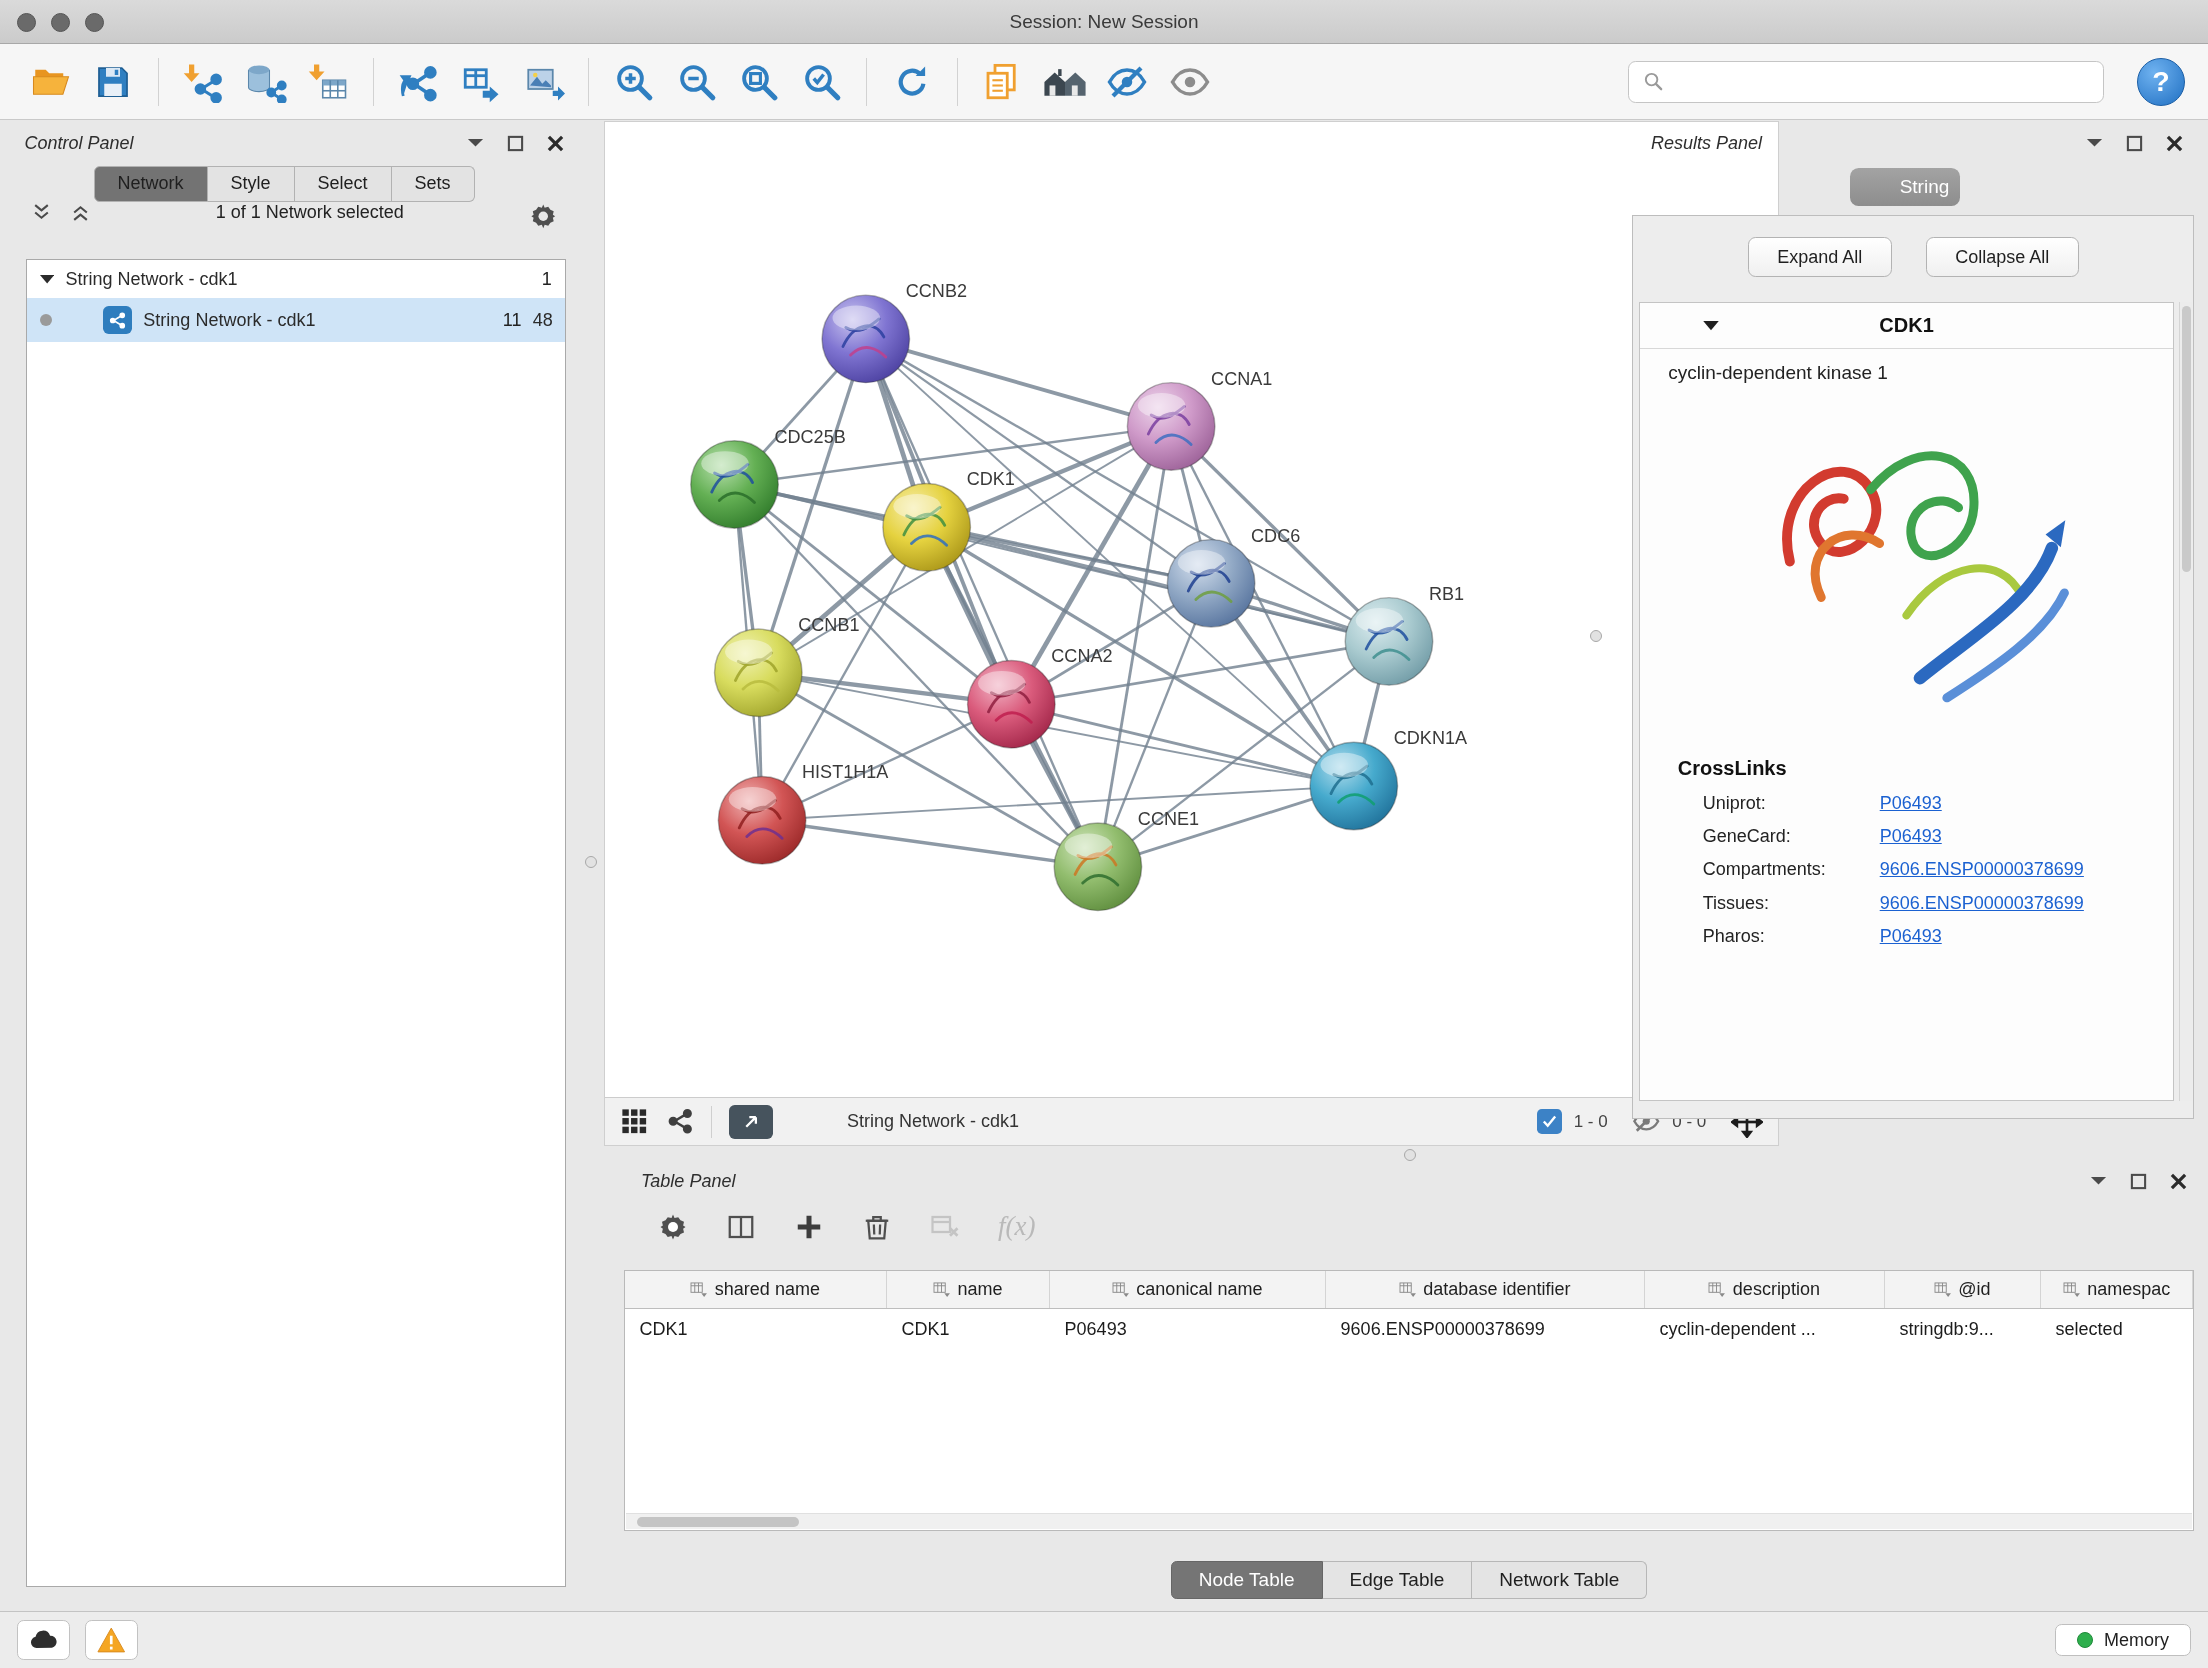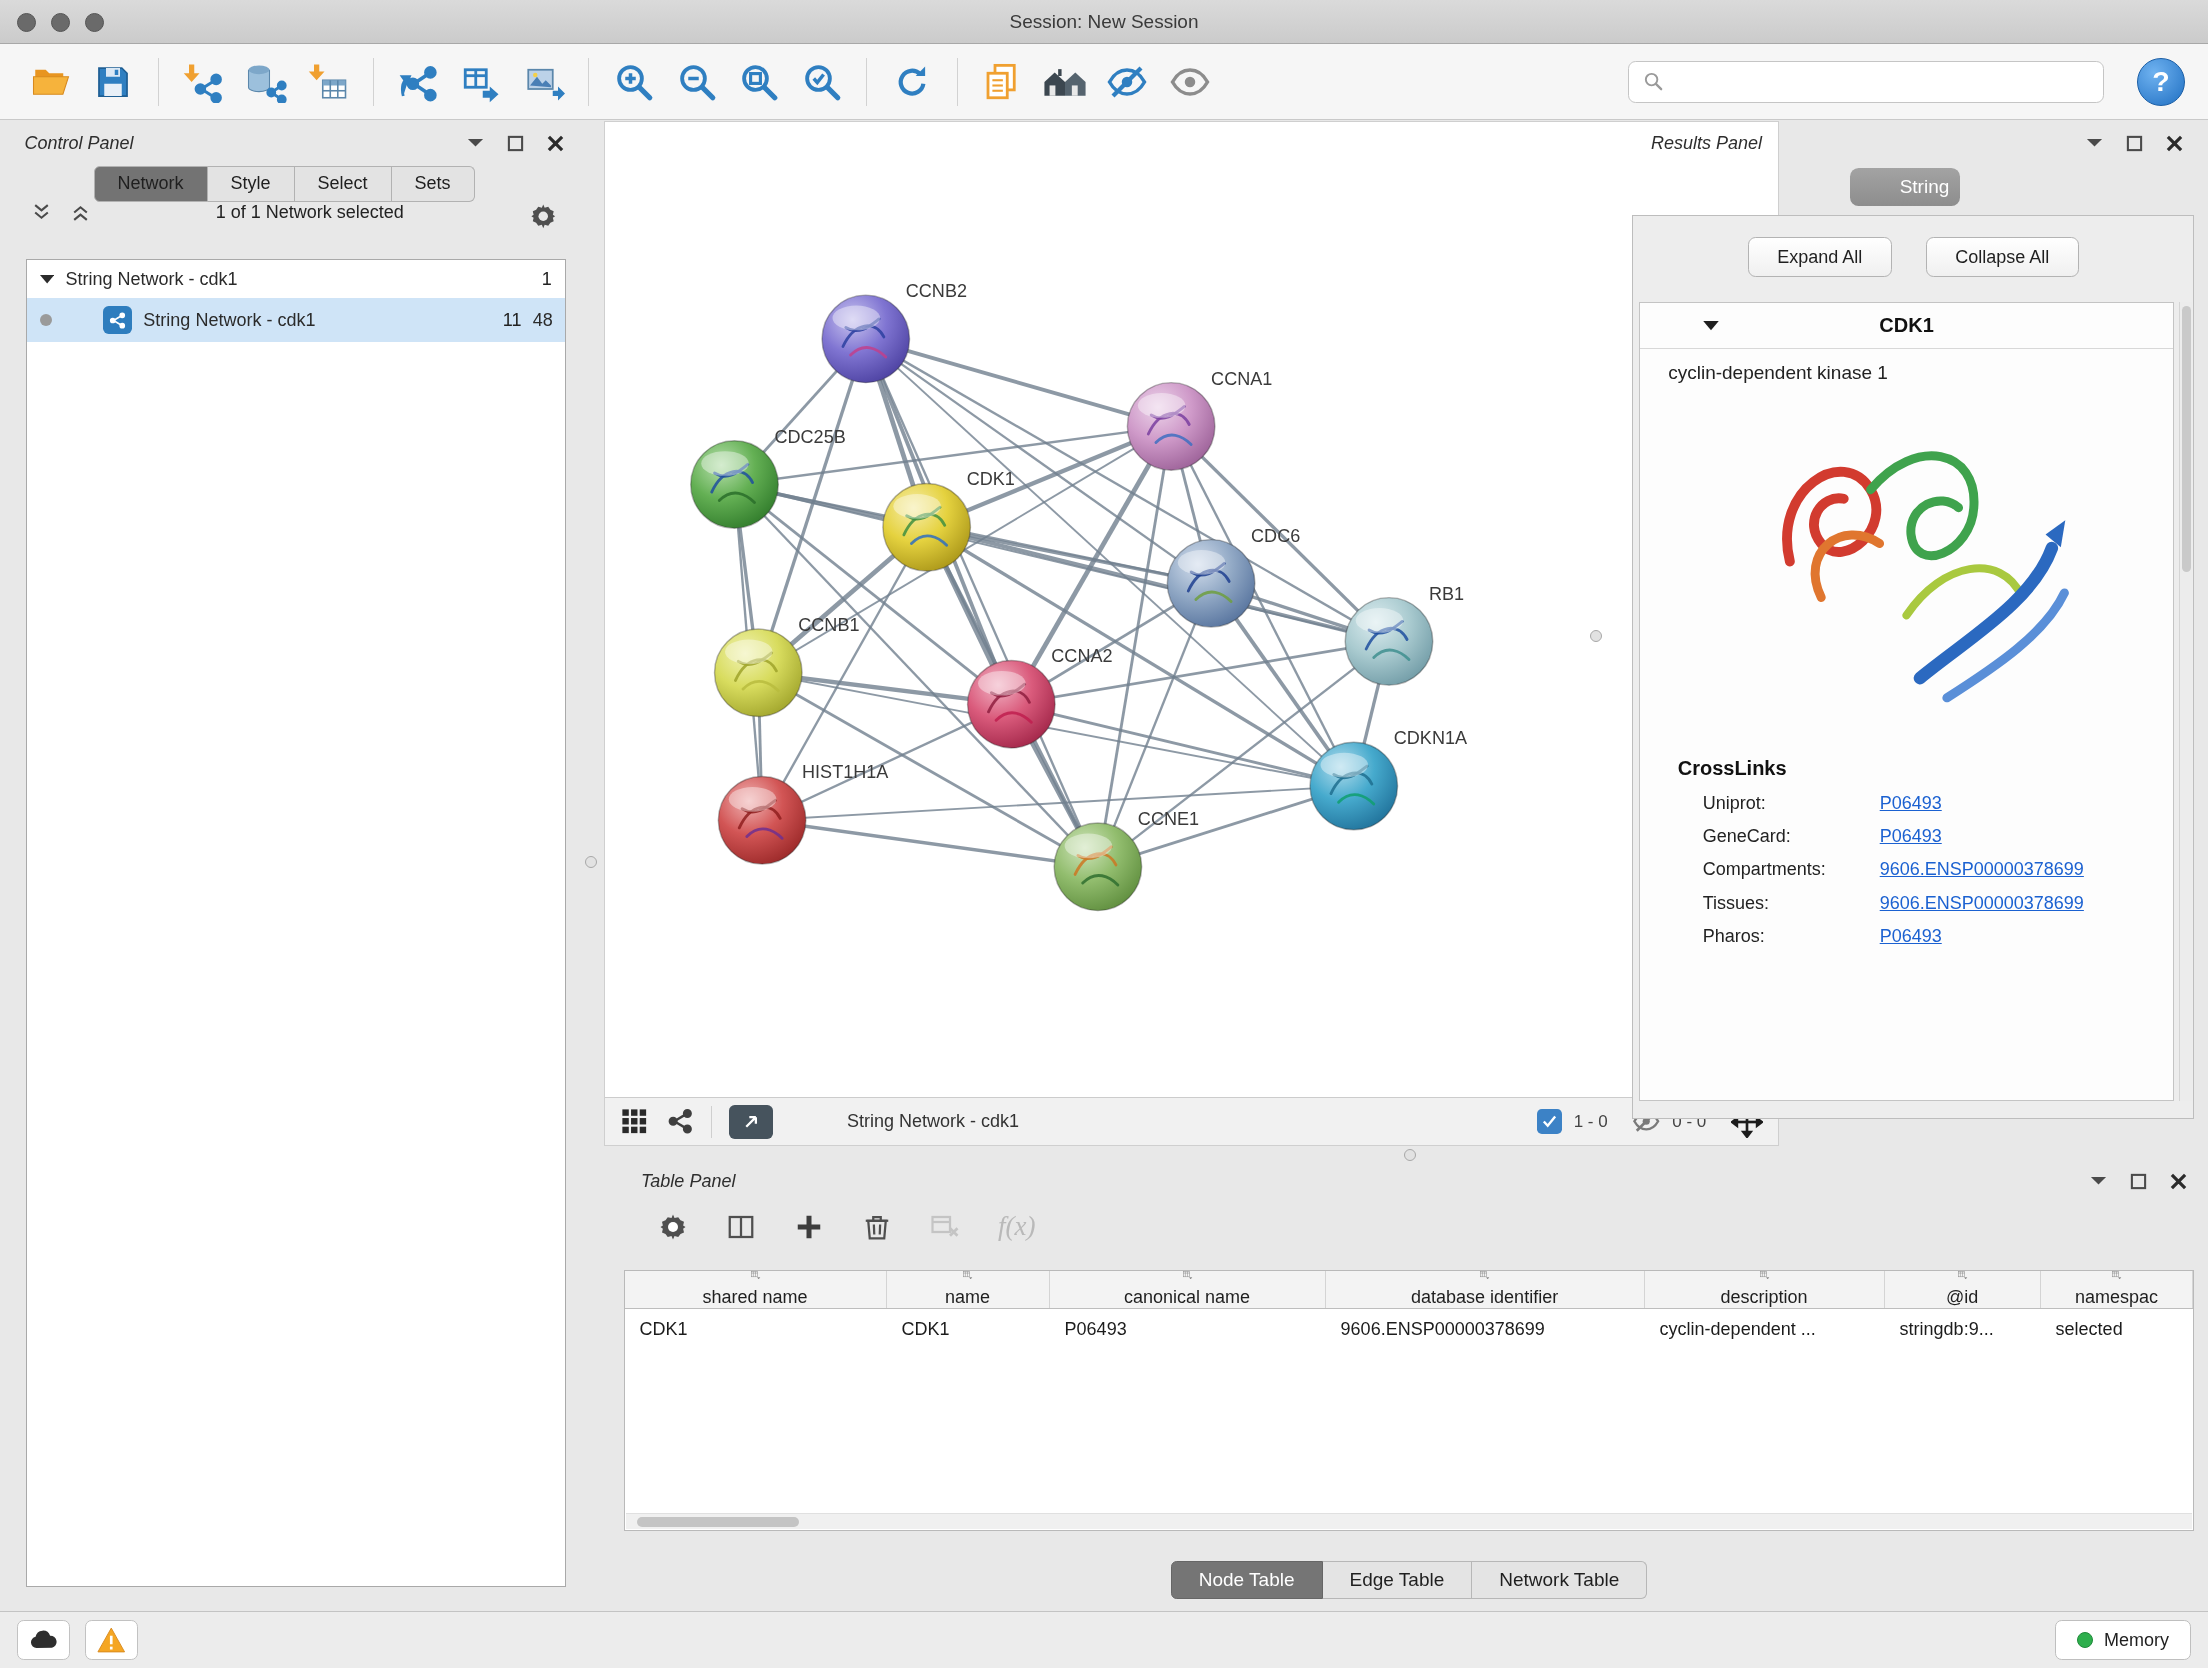--- a/index.html
+++ b/index.html
@@ -89,42 +89,42 @@
   .rp-scroll { position:absolute; right:1.9px; top:86px; bottom:17px; width:12.4px; background:#ececec; border-left:1px solid #d5d5d5; }
   .rp-thumb { position:absolute; left:1.9px; top:3.8px; width:8.6px; height:266px; border-radius:4.8px; background:#c9c9c9; }
 
   
   .table-panel { position:absolute; left:616px; top:1162px; width:1586px; height:443px; }
   .tp-header { height:38px; display:flex; align-items:center; padding:0 15px 0 25px; }
   .tp-toolbar { height:53px; display:flex; align-items:center; gap:38px; padding-left:42px; }
   .tp-table { position:absolute; left:7.6px; right:7.6px; top:108px; bottom:74px; background:#fff; border:1px solid #b9b9b9; overflow:hidden; }
   .thead { display:flex; height:38px; background:#f3f3f3; border-bottom:1px solid #bdbdbd; }
   .th { display:flex; align-items:center; justify-content:center; gap:7.6px; font-size:18px; color:#1f1f1f;
-    border-right:1px solid #d4d4d4; overflow:hidden; white-space:nowrap;flex-direction:column; }
+    border-right:1px solid #d4d4d4; overflow:hidden; white-space:nowrap; }
   .trow { display:flex; height:40px; }
   .td { display:flex; align-items:center; font-size:18px; color:#1c1c1c; padding-left:15px;
     overflow:hidden; white-space:nowrap; }
   .c0{width:262px;} .c1{width:163px;} .c2{width:276px;} .c3{width:319px;text-align:right;} .c4{width:240px;} .c5{width:156px;} .c6{flex:1;}
   .hscroll { position:absolute; left:1px; right:1px; bottom:1px; height:16px; background:#f0f0f0; border-top:1px solid #e0e0e0; }
   .hthumb { position:absolute; left:11.4px; top:2.9px; width:162px; height:10.5px; border-radius:5.7px; background:#c4c4c4; }
   .tp-tabs { position:absolute; bottom:5.7px; left:0; right:0; display:flex; justify-content:center; }
   .nt-tab { height:38px; padding:0 27px; display:flex; align-items:center; font-size:19px;
     background:#e4e4e4; border:1px solid #b7b7b7; border-left:none; color:#1f1f1f; }
   .nt-tab:first-child { border-left:1px solid #b7b7b7; border-radius:5.7px 0 0 5.7px; }
   .nt-tab:last-child { border-radius:0 5.7px 5.7px 0; }
   .nt-tab.sel { background:#757575; color:#fff; border-color:#666; }
   .dim { opacity:0.45; }
   .fx { font-family:"Liberation Serif",serif; font-style:italic; font-size:27px; color:#b9b9b9; }
 
   
   .statusbar { position:absolute; left:0; right:0; bottom:0; height:57px; background:#ececec;
     border-top:1px solid #c3c3c3; display:flex; align-items:center; padding:0 17px; gap:15px; }
   .sb-btn { width:53px; height:40px; background:#fff; border:1px solid #c2c2c2; border-radius:6.7px;
     display:flex; align-items:center; justify-content:center; }
-  .memory-btn { margin-left:auto; height:40px; padding:0 21px; background:#fff; border:1px solid #bfbfbf;
+  .memory-btn { margin-left:auto; height:32px; padding:0 21px; background:#fff; border:1px solid #bfbfbf;
     border-radius:6.7px; display:flex; align-items:center; gap:11.4px; font-size:18px; color:#1f1f1f; }
   .green-dot { width:16px; height:16px; border-radius:50%; background:#2eaf4d; border:1px solid #1f8a3a; }
 
   .grip { position:absolute; width:12.4px; height:12.4px; border-radius:50%; background:#e2e2e2; border:1px solid #a8a8a8; }
 </style>
 </head>
 <body>
 
 <div class="titlebar">
   <div class="tl-group">

